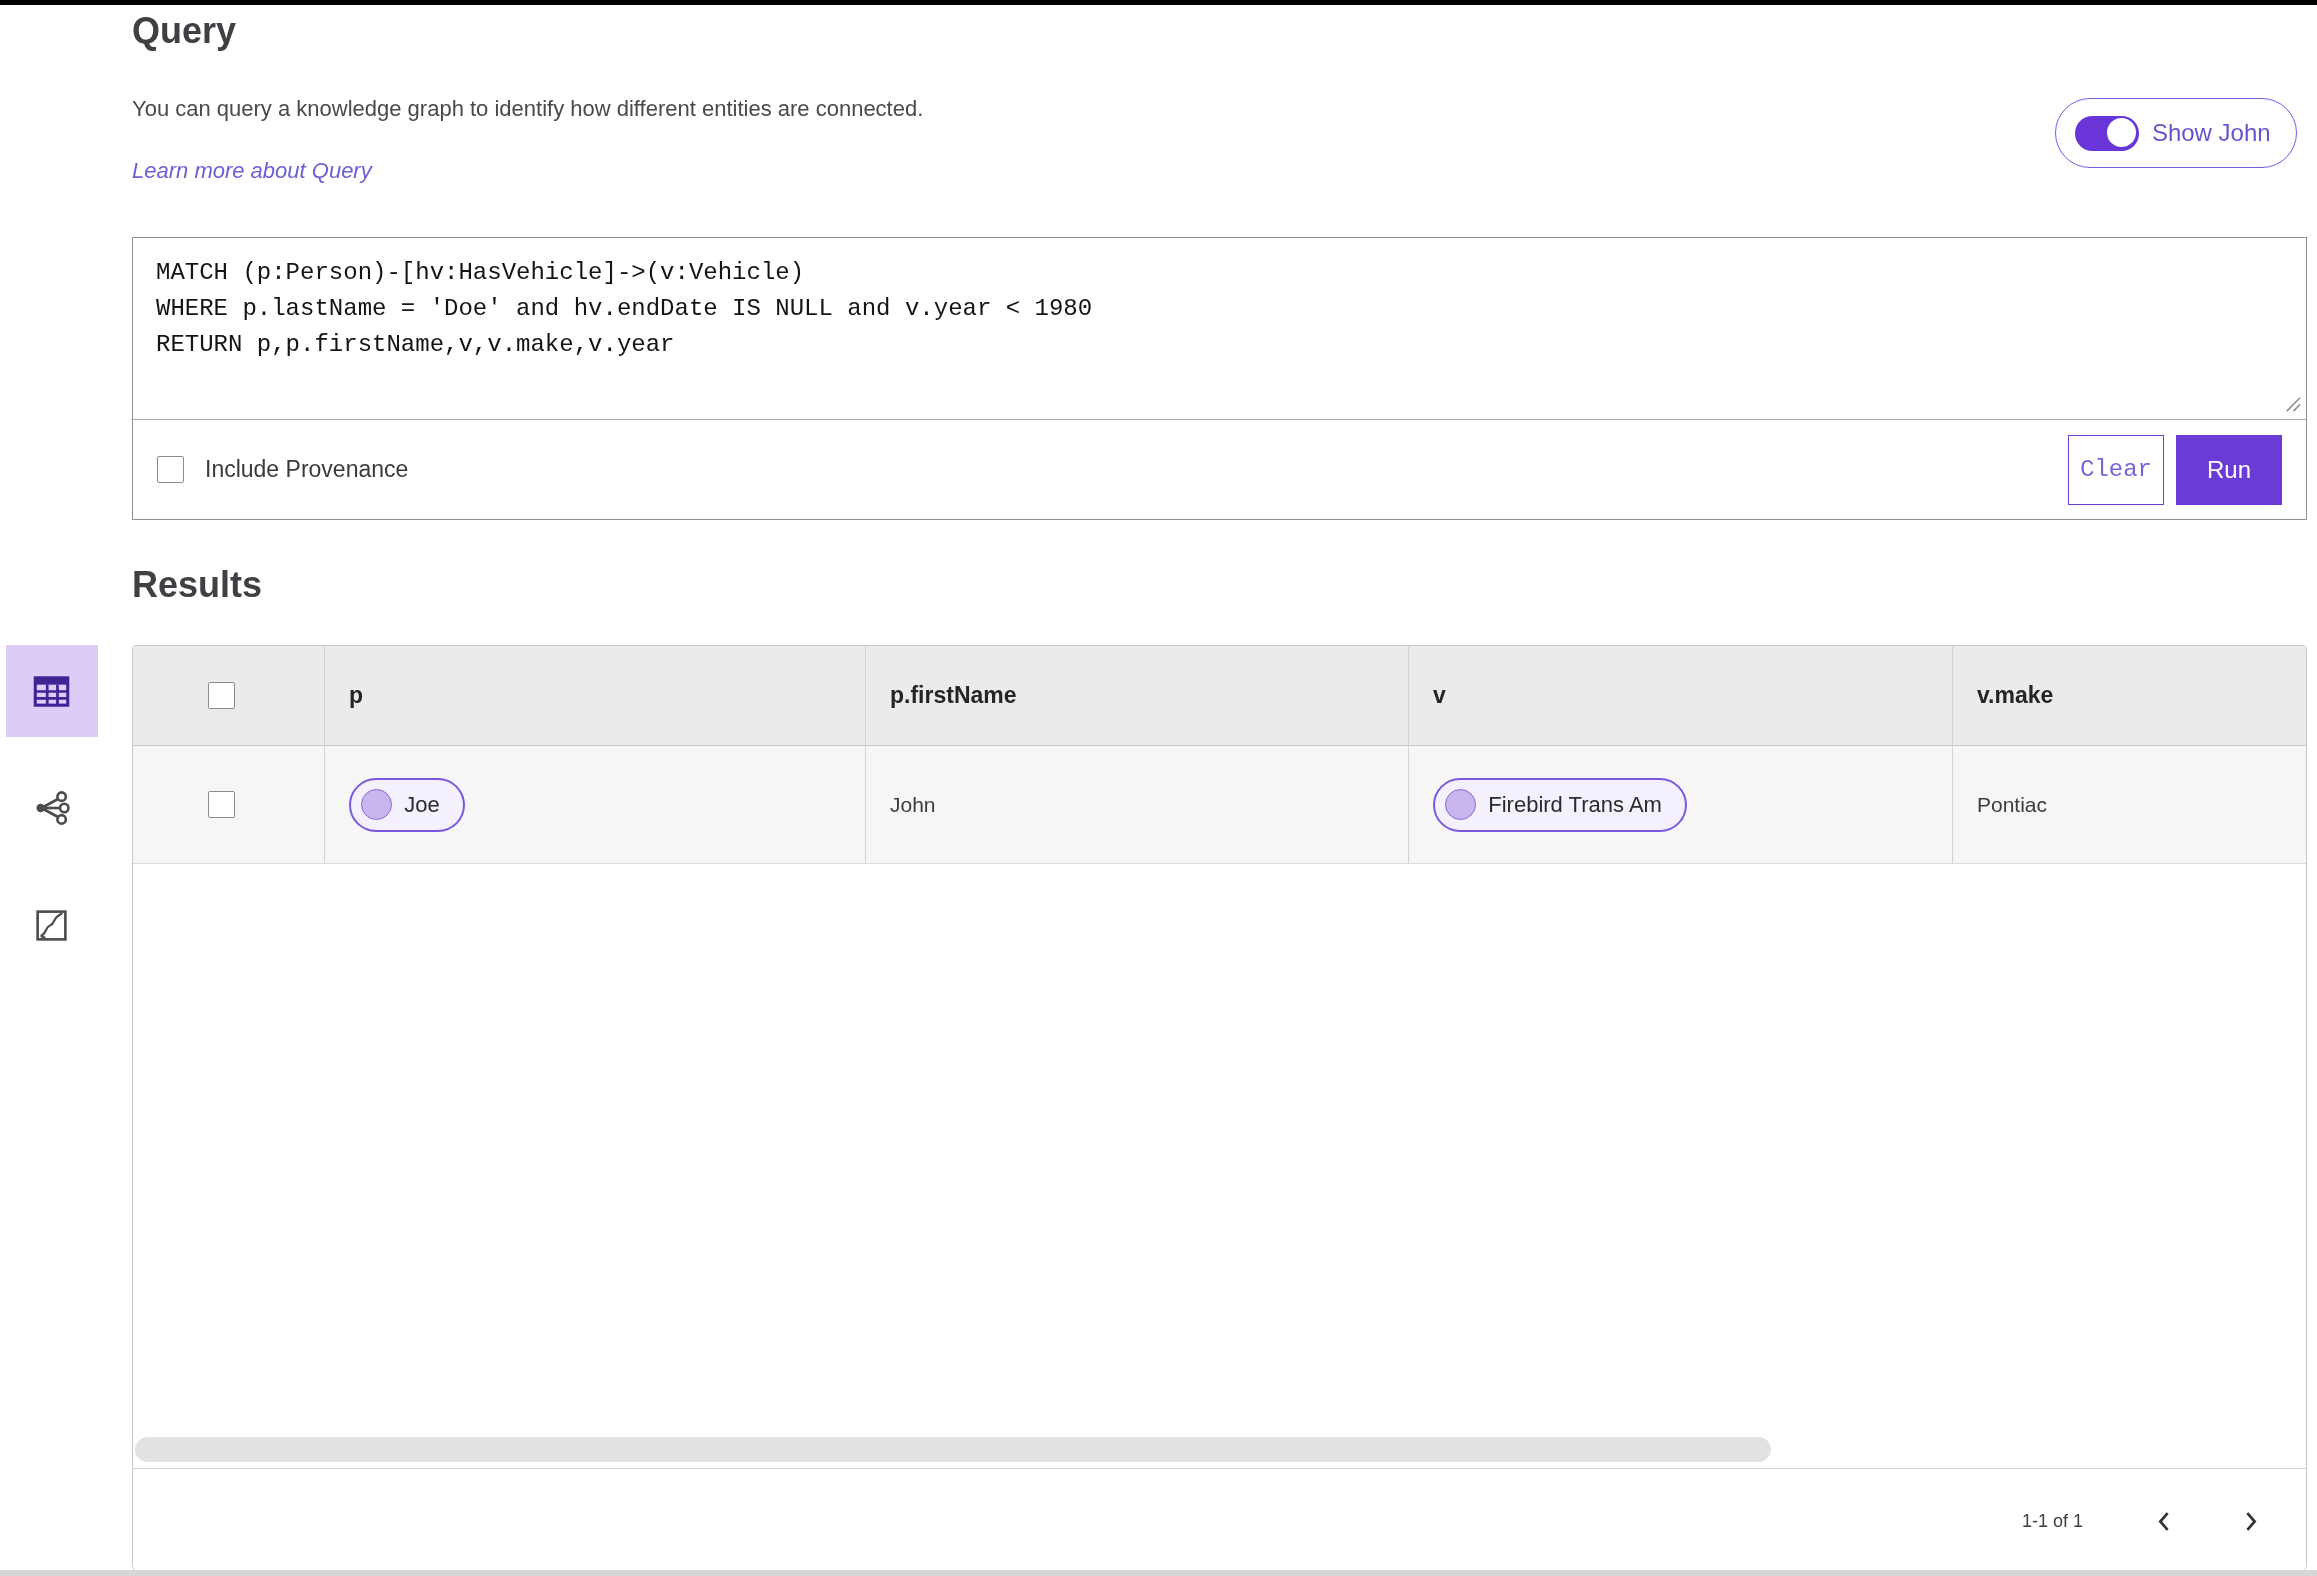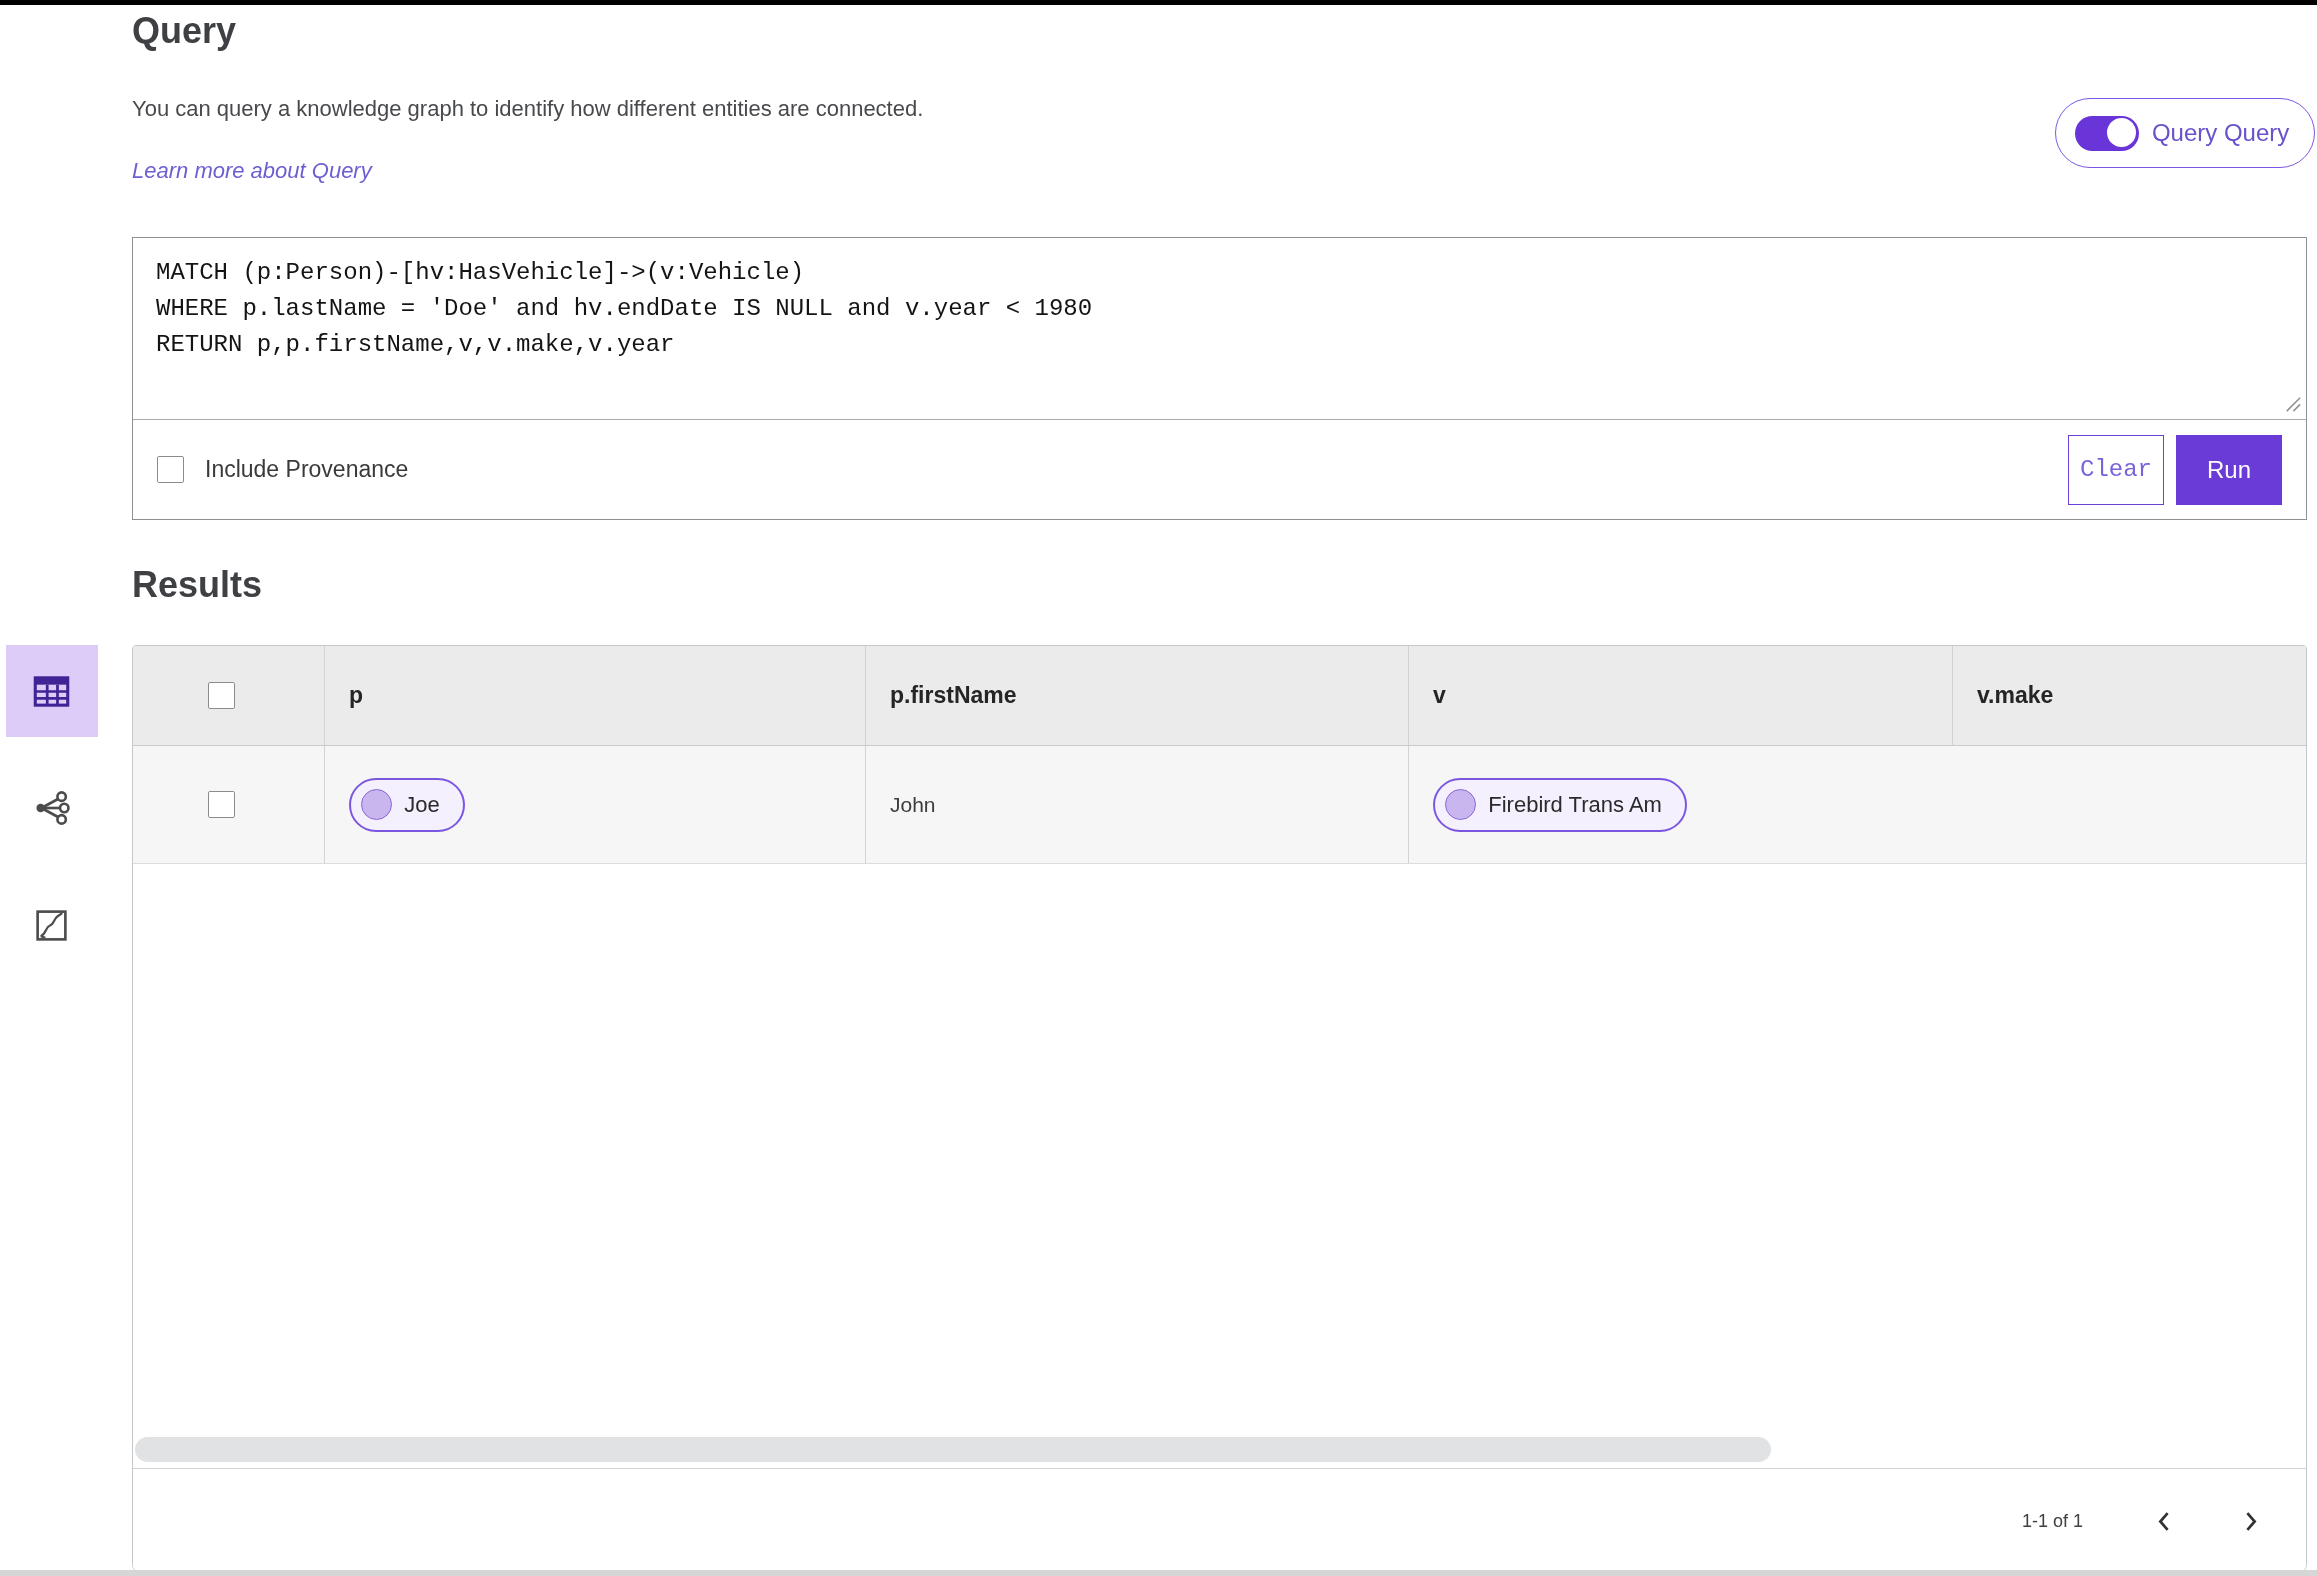--- a/index.html
+++ b/index.html
@@ -79,21 +79,21 @@
 <div class="top-strip"></div>
 
 <h1 class="page-title">Query</h1>
 <p class="page-desc">You can query a knowledge graph to identify how different entities are connected.</p>
 <a class="learn-link">Learn more about Query</a>
 
 <div class="show-query-pill">
   <span class="toggle-track">
       <span class="toggle-knob"></span>
     </span>
-  <span class="show-query-label">Query Query</span>
+  <span class="show-query-label">Show John</span>
 </div>
 
 <div class="query-box">
   <textarea class="query-textarea" spellcheck="false" style="">MATCH (p:Person)-[hv:HasVehicle]-&gt;(v:Vehicle)
 WHERE p.lastName = 'Doe' and hv.endDate IS NULL and v.year &lt; 1980
 RETURN p,p.firstName,v,v.make,v.year</textarea>
   <svg class="resize-grip" viewBox="0 0 22 22">
     <line x1="20" y1="6" x2="6" y2="20" stroke="#8f9093" stroke-width="1.6"></line>
     <line x1="20" y1="13" x2="13" y2="20" stroke="#8f9093" stroke-width="1.6"></line>
   </svg>
@@ -170,20 +170,23 @@
     </div>
     <div class="cell col-pfn sep">
       <span class="td-text">John</span>
     </div>
     <div class="cell col-v sep">
       <span class="entity-chip">
         <span class="chip-circle"></span>
         <span class="chip-label">Firebird Trans Am</span>
       </span>
     </div>
+    <div class="cell col-vmake sep">
+      <span class="td-text">Pontiac</span>
+    </div>
   </div>
 
   <div class="table-body"></div>
 
   <div class="hscroll">
     <div class="hscroll-thumb"></div>
   </div>
 
   <div class="tfooter">
     <span class="range-label">1-1 of 1</span>

